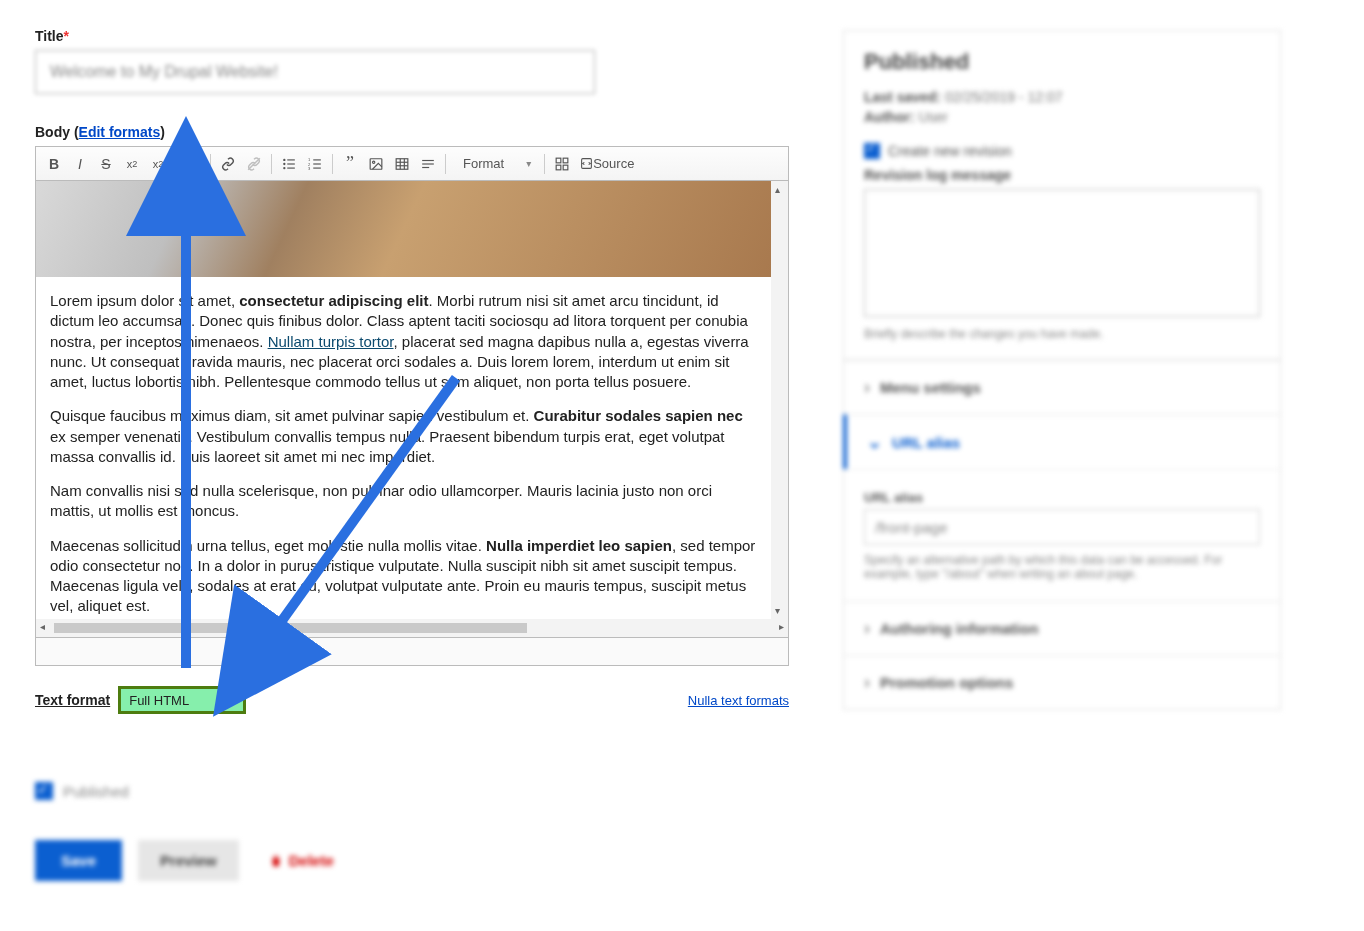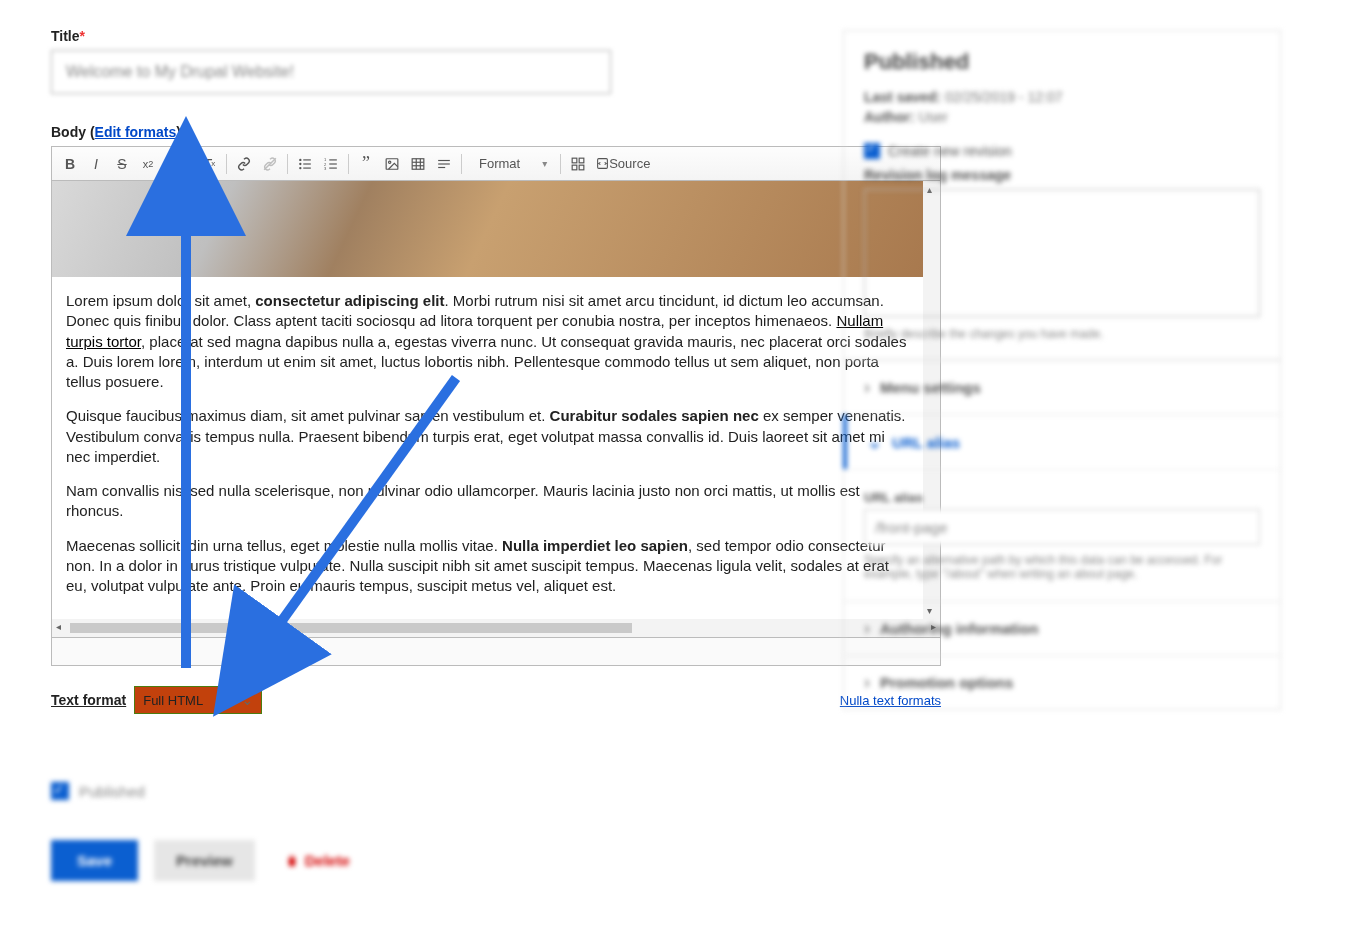--- a/index.html
+++ b/index.html
@@ -8,23 +8,23 @@
     font-size: 14px;
     color: #222;
     background: #fff;
     width: 1364px;
     height: 931px;
     position: relative;
     overflow: hidden;
   }
   .main-col {
     position: absolute;
-    left: 51px;
+    left: 35px;
     top: 28px;
-    width: 890px;
+    width: 754px;
   }
   .label { font-size: 14px; font-weight: 700; margin-bottom: 6px; }
   .required-star { color: #e33; }
   .title-input {
     width: 560px;
     height: 44px;
     border: 1px solid #aaa;
     padding: 0 14px;
     font-size: 16px;
     color: #888;
@@ -87,34 +87,34 @@
   .hero-img{
     width: calc(100% + 28px);
     margin-left:-14px;
     height: 96px;
     background: linear-gradient(115deg,#d9d9d9 0%, #bfbfbf 20%, #a08060 35%, #c8a070 50%, #a8794e 100%);
     background-size: cover;
     display:flex; align-items:flex-end; justify-content:center;
     padding-bottom:6px;
   }
   .content-area p { margin: 14px 0; }
-  .content-area a { color:#000000; }
+  .content-area a { color:#0c4a6e; }
   .quote { margin-left: 44px; }
   .editor-footer {
     height: 28px;
     border-top: 1px solid #bbb;
     background: #fafafa;
   }
   .text-format-row{
     display:flex; justify-content:space-between; align-items:center;
     margin-top: 20px;
   }
   .tf-left{display:flex; align-items:center; gap:8px;}
   .tf-select{
-    width:128px; height:28px; border:1px solid #4d7c0f; background:#c2410c;
+    width:128px; height:28px; border:3px solid #4d7c0f; background:#86efac;
     display:inline-flex; align-items:center; justify-content:space-between;
     padding:0 8px; font-size:13px;
   }
   .tf-select::after{content:"⌄"; font-size:14px; color:#666; margin-left:12px;}
   .about-link{ color:#0048c8; text-decoration:underline; font-size:13px;}
   
   
   .published-chk{
     margin-top: 68px;
     display:flex; align-items:center; gap:10px;

